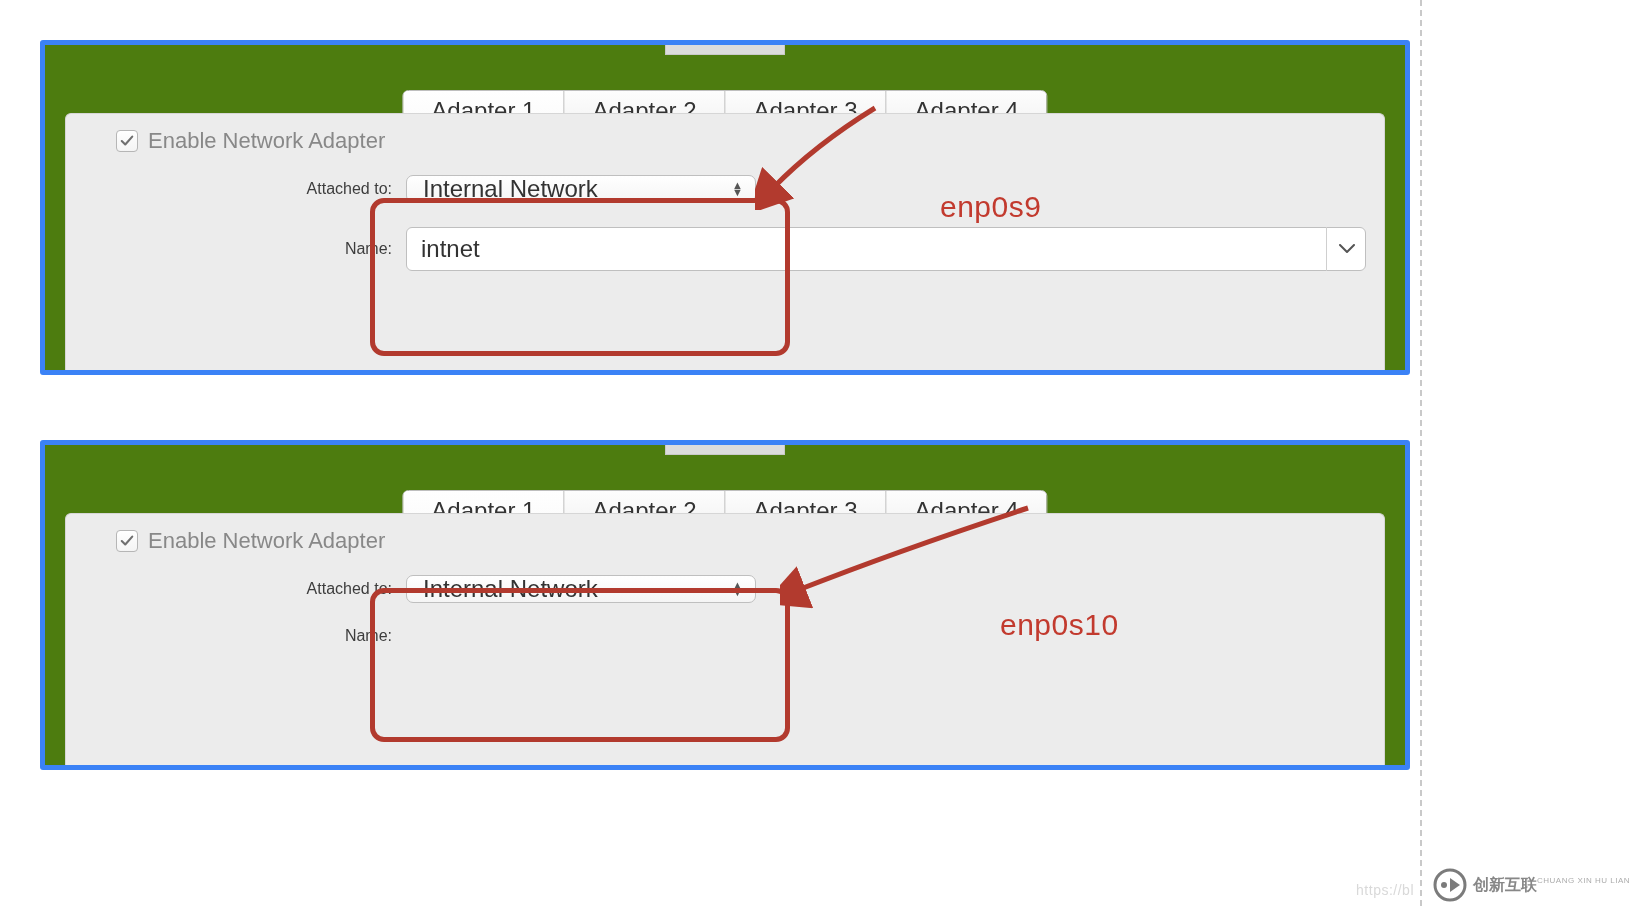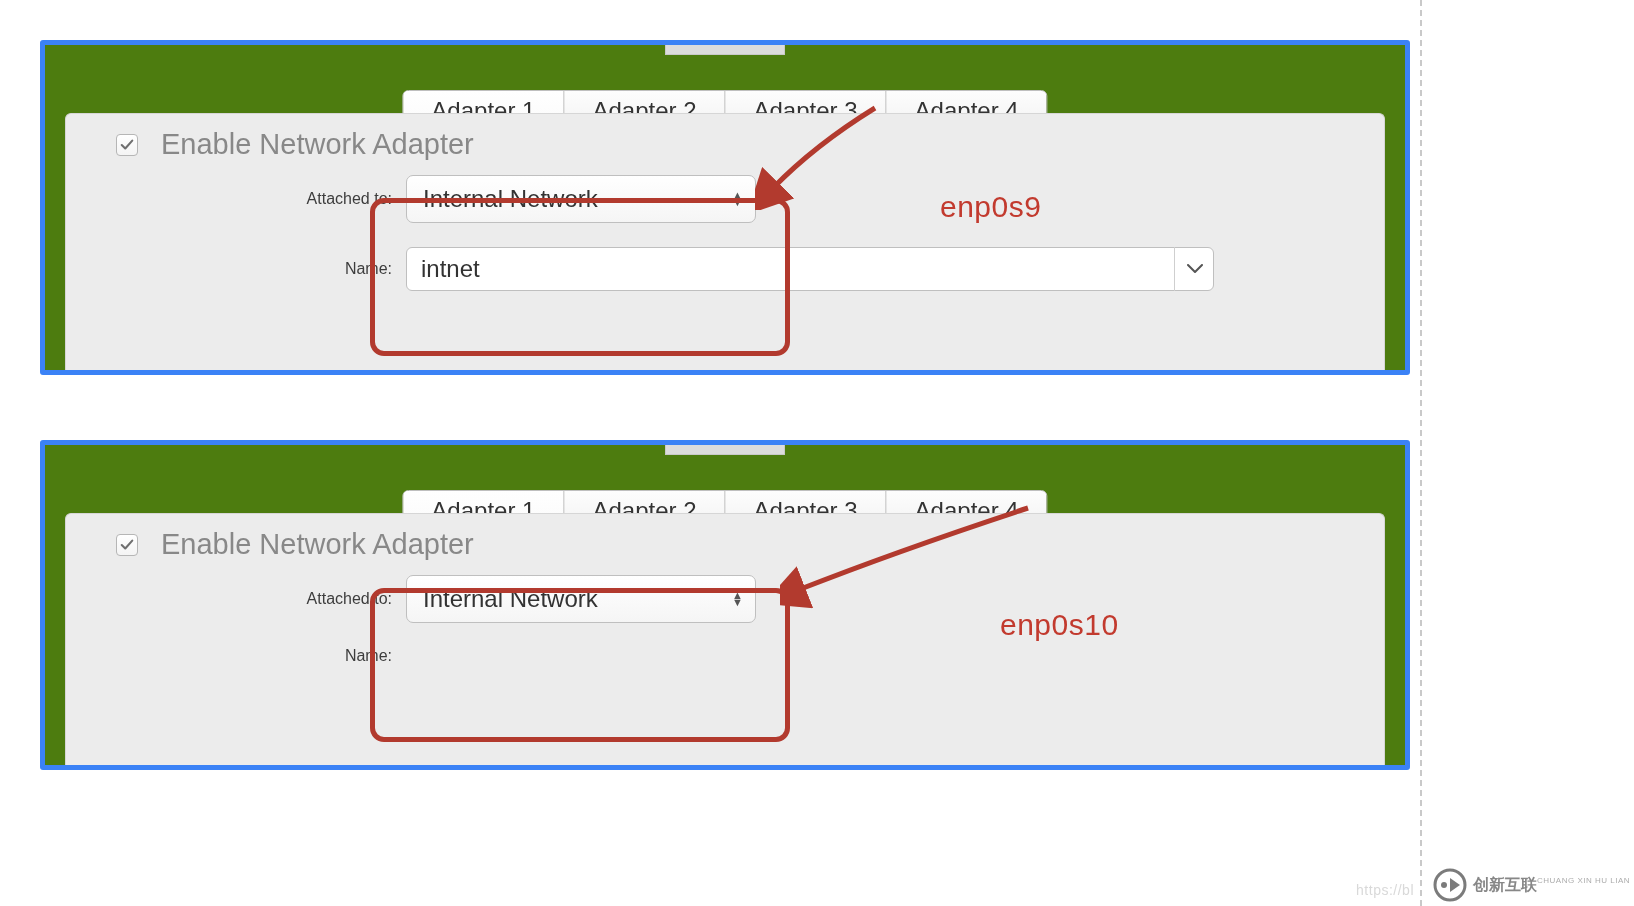--- a/index.html
+++ b/index.html
@@ -79,22 +79,22 @@
     background: #ececec;
     padding-top: 45px;
   }
 
   .checkrow {
     position: absolute;
     top: 14px;
     left: 50px;
     display: flex;
     align-items: center;
-    gap: 23px;
-    font-size: 29px;
+    gap: 10px;
+    font-size: 22px;
     color: #888;
   }
   .checkbox {
     width: 22px; height: 22px;
     border: 1px solid #b6b6b6;
     border-radius: 4px;
     background: linear-gradient(#ffffff,#f4f4f4);
     display: flex; align-items: center; justify-content: center;
   }
   .checkbox svg { width: 14px; height: 14px; }
@@ -107,21 +107,21 @@
   .formlabel {
     width: 340px;
     text-align: right;
     padding-right: 14px;
     font-size: 16px;
     color: #3d3d3d;
   }
 
   .select {
     width: 350px;
-    height: 48px;
+    height: 28px;
     border: 1px solid #bfbfbf;
     border-radius: 7px;
     background: linear-gradient(#ffffff,#f5f5f5);
     display: flex;
     align-items: center;
     justify-content: space-between;
     padding: 0 12px 0 16px;
     font-size: 24px;
     color: #333;
     cursor: pointer;
@@ -129,21 +129,21 @@
   .caret-pair {
     display: flex; flex-direction: column;
     line-height: 7px;
     align-items: center;
     color: #555;
   }
   .caret-pair span { font-size: 11px; }
 
   .name-input-wrap {
     position: relative;
-    width: 808px;
+    width: 960px;
     height: 44px;
   }
   .name-input {
     width: 100%;
     height: 100%;
     border: 1px solid #bfbfbf;
     border-radius: 6px;
     background: #ffffff;
     padding: 0 44px 0 14px;
     font-size: 24px;

